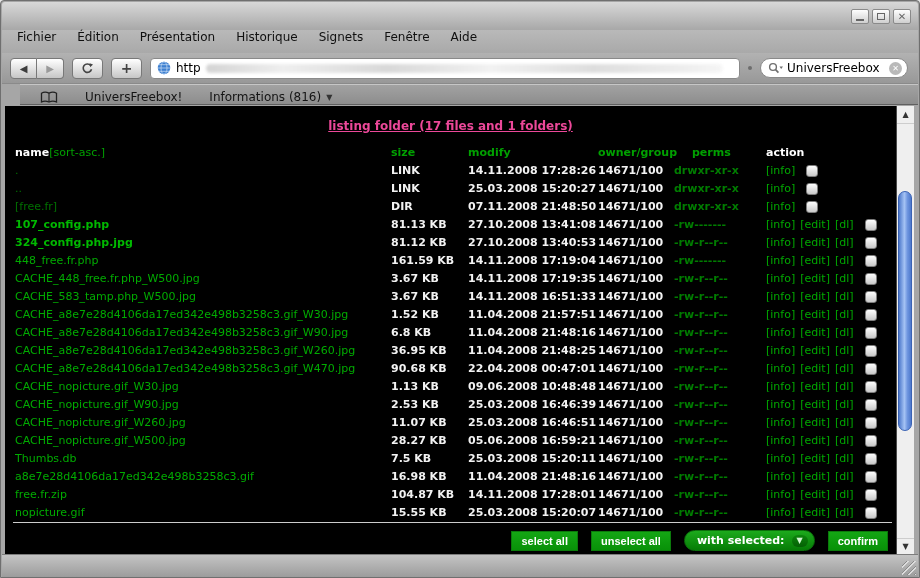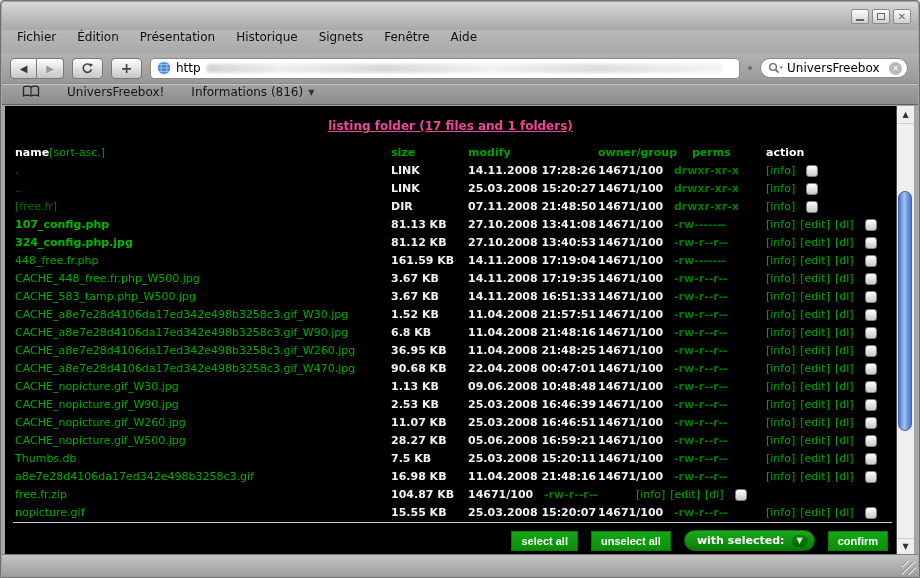--- a/index.html
+++ b/index.html
@@ -28,21 +28,21 @@
   .arrow{font-size:10px;}
   .addressbar{flex:1;height:21px;background:#fff;border:1px solid #8a8a8a;border-radius:4px;display:flex;align-items:center;gap:5px;padding:0 6px;box-sizing:border-box;}
   .address-text{font-size:12px;color:#000;}
   .url-smudge{flex:1;height:9px;margin-right:10px;border-radius:5px;background:linear-gradient(90deg,#cdcdcd 0%,#ececec 15%,#d2d2d2 35%,#f0f0f0 55%,#d8d8d8 75%,#f4f4f4 100%);filter:blur(1.5px);opacity:.85;}
   .splitter-dot{width:4px;height:4px;border-radius:50%;background:#6d6d6d;flex:none;}
   .searchfield{width:148px;height:20px;background:#fff;border:1px solid #8a8a8a;border-radius:11px;display:flex;align-items:center;gap:3px;padding:0 5px 0 7px;box-sizing:border-box;flex:none;}
   .search-text{font-size:12px;color:#000;flex:1;}
   .clear-btn{width:13px;height:13px;border-radius:50%;background:#b9b9b9;color:#fff;font-size:8px;line-height:13px;text-align:center;flex:none;}
 
   
-  .bookmarksbar{position:absolute;top:83px;left:1px;right:1px;height:21px;background:linear-gradient(#a2a2a2,#8d8d8d);border-top:1px solid #c6c6c6;border-bottom:1px solid #5f5f5f;display:flex;align-items:flex-start;gap:27px;padding-left:20px;font-size:12px;color:#141414;box-sizing:border-box;}
+  .bookmarksbar{position:absolute;top:83px;left:19px;right:1px;height:21px;background:linear-gradient(#a2a2a2,#8d8d8d);border-top:1px solid #c6c6c6;border-bottom:1px solid #5f5f5f;display:flex;align-items:flex-end;gap:27px;padding-left:20px;font-size:12px;color:#141414;box-sizing:border-box;}
   .bm-item{display:flex;align-items:center;gap:5px;cursor:default;}
   .bm-caret{font-size:8px;color:#333;}
 
   
   .content{position:absolute;top:105px;left:4px;width:891px;height:450px;background:#000;overflow:hidden;font-size:11px;}
   .page-title{margin-top:13px;text-align:center;color:#ec4899;font-weight:bold;font-size:12px;text-decoration:underline;}
   .listing{position:absolute;top:38px;left:10px;right:2px;}
   .trow{display:flex;height:18px;line-height:18px;white-space:nowrap;align-items:center;}
   .c-name{width:376px;overflow:hidden;flex:none;}
   .c-size{width:77px;flex:none;}
@@ -399,20 +399,21 @@
     <div class="c-action">
               <span class="action-link">[info]</span>
               <span class="action-link">[edit]</span>
               <span class="action-link">[dl]</span>
               <span class="checkbox"></span>
             </div>
   </div>
           <div class="trow">
     <div class="c-name name-normal">free.fr.zip</div>
     <div class="c-size">104.87 KB</div>
+    <div class="c-modify">14.11.2008 17:28:01</div>
     <div class="c-owner">14671/100</div>
     <div class="c-perms">-rw-r--r--</div>
     <div class="c-action">
               <span class="action-link">[info]</span>
               <span class="action-link">[edit]</span>
               <span class="action-link">[dl]</span>
               <span class="checkbox"></span>
             </div>
   </div>
           <div class="trow">

